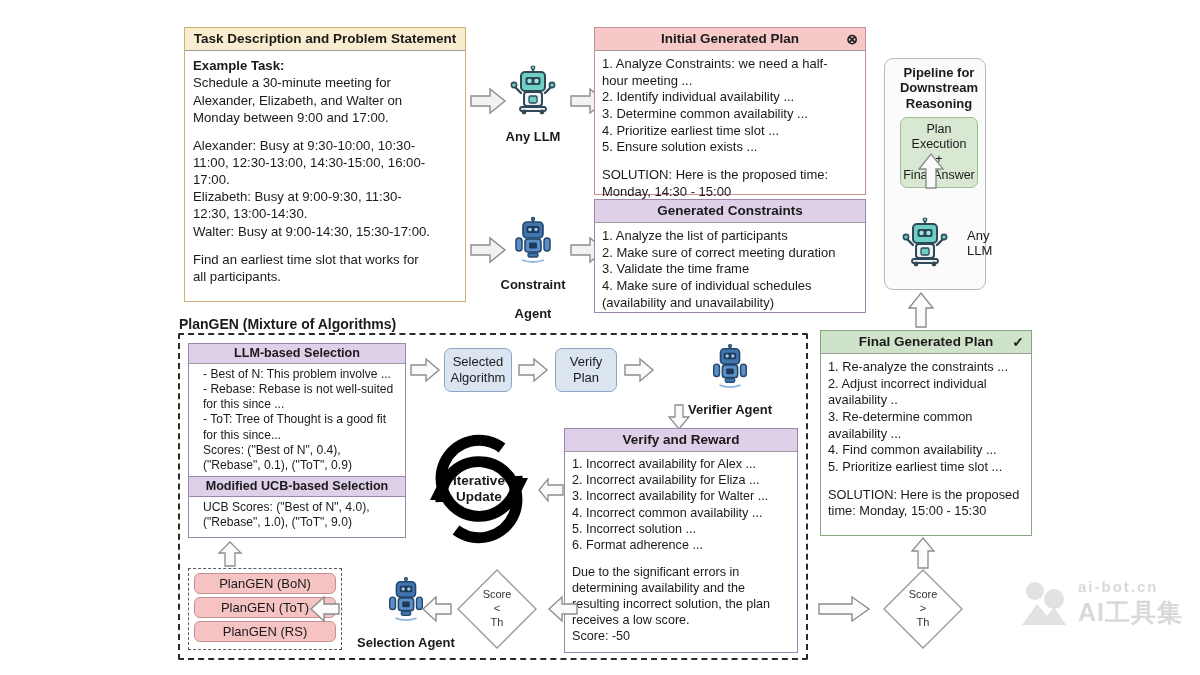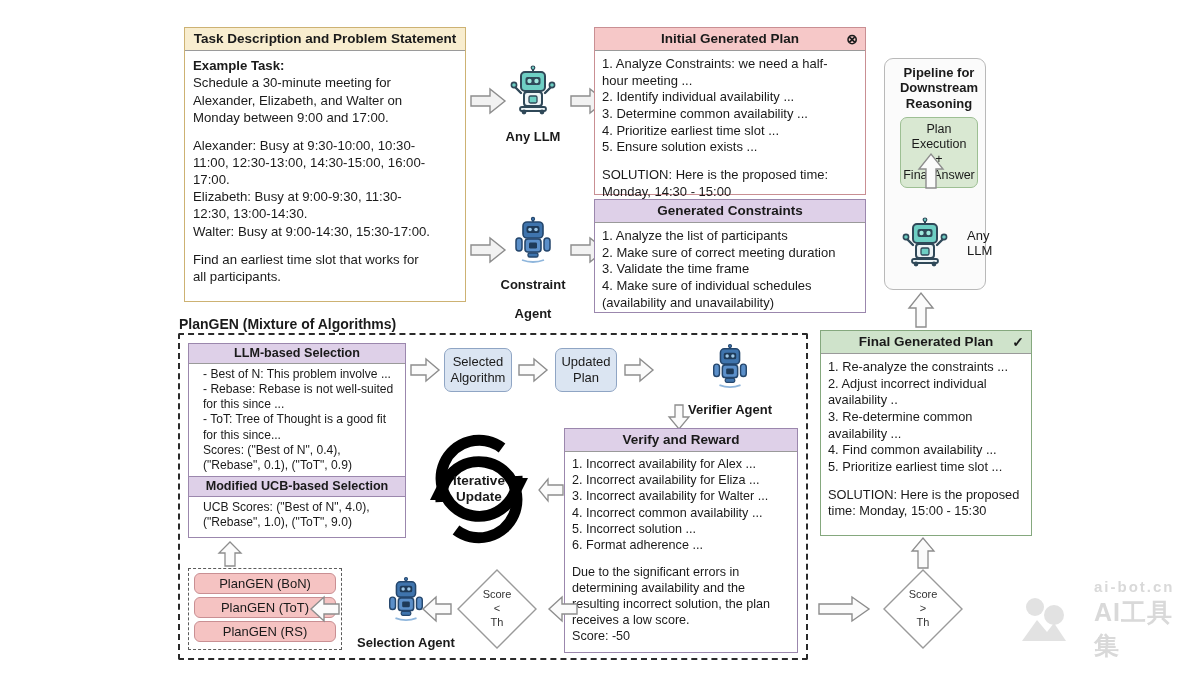--- a/index.html
+++ b/index.html
@@ -336,21 +336,21 @@
 </div>
 
 <div class="abs" style="left:518px; top:358px;">
   <svg width="30" height="24" viewBox="0 0 30 24">
     <polygon points="1,7 16,7 16,1 29,12 16,23 16,17 1,17" fill="#fbfbfb" stroke="#8d8d8d" stroke-width="1.4"></polygon>
   </svg>
 </div>
 
 <div class="abs pill" id="updated-plan">
   <div>
-    <div>Updated</div>
+    <div>Verify</div>
     <div>Plan</div>
   </div>
 </div>
 
 <div class="abs" style="left:624px; top:358px;">
   <svg width="30" height="24" viewBox="0 0 30 24">
     <polygon points="1,7 16,7 16,1 29,12 16,23 16,17 1,17" fill="#fbfbfb" stroke="#8d8d8d" stroke-width="1.4"></polygon>
   </svg>
 </div>
 
@@ -514,21 +514,21 @@
   </svg>
 </div>
 
 <div class="abs" style="left:818px; top:596px;">
   <svg width="52" height="26" viewBox="0 0 52 26">
     <polygon points="1,8 34,8 34,1 51,13 34,25 34,18 1,18" fill="#fbfbfb" stroke="#8d8d8d" stroke-width="1.4"></polygon>
   </svg>
 </div>
 
 <div class="abs" id="watermark">
-  <div style="display:flex; align-items:center; gap:24px;">
+  <div style="display:flex; align-items:center; gap:8px;">
     <svg width="52" height="46" viewBox="0 0 52 46">
       <circle cx="17" cy="10" r="9" fill="#e2e2e2"></circle>
       <circle cx="36" cy="18" r="10" fill="#e2e2e2"></circle>
       <path d="M4 44 L19 23 L29 35 L36 26 L48 44 Z" fill="#e2e2e2"></path>
     </svg>
     <div>
       <div class="wm-text" style="font-size:15px;">ai-bot.cn</div>
       <div class="wm-text" style="font-size:25px; letter-spacing:1px; margin-top:1px;">AI工具集</div>
     </div>
   </div>

